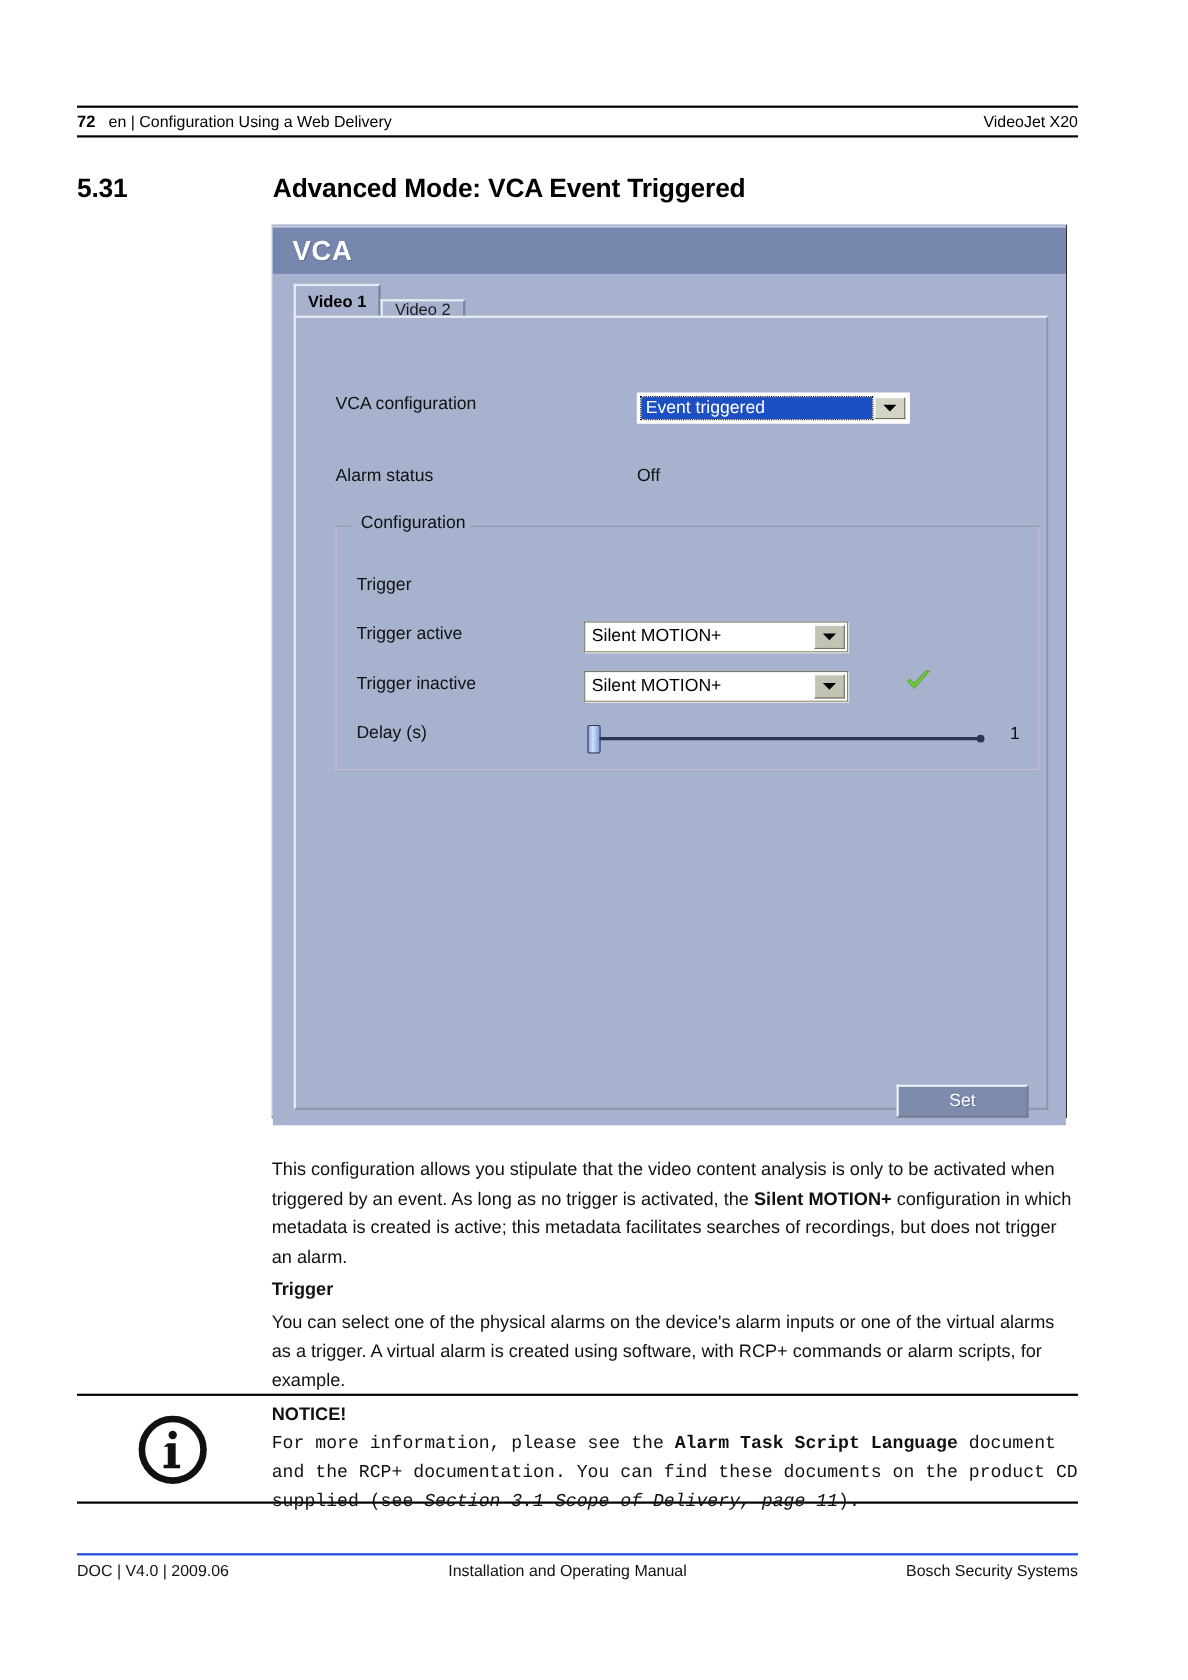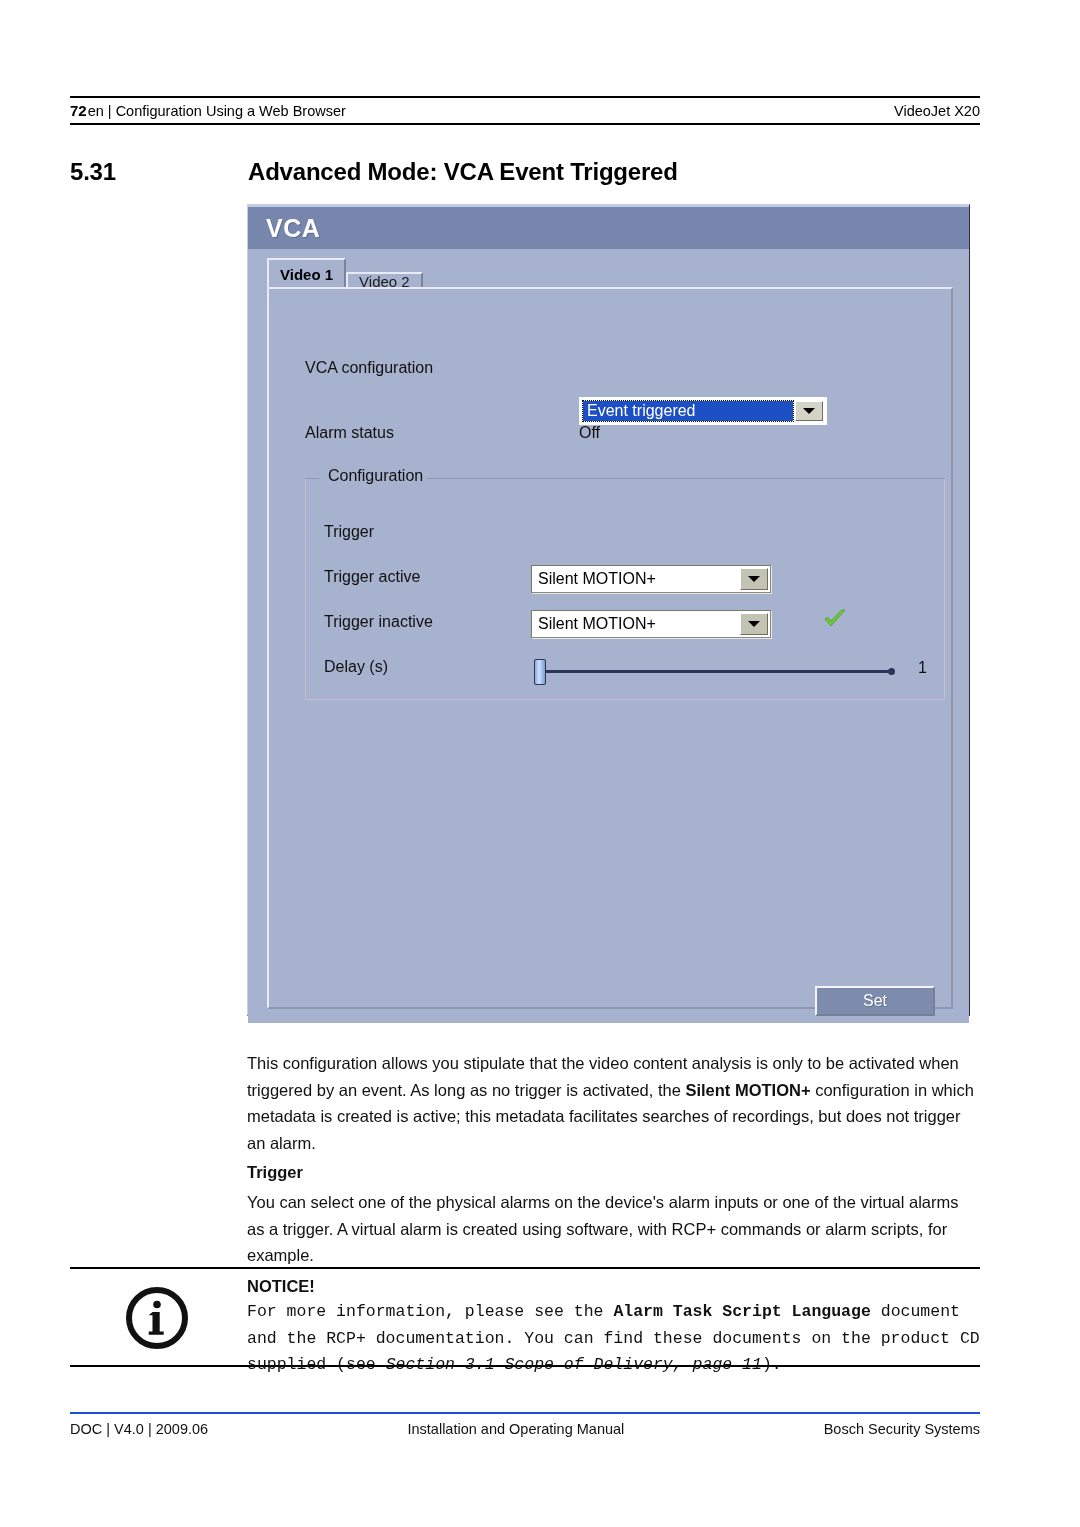--- a/index.html
+++ b/index.html
@@ -24,21 +24,21 @@
     width: 910px;
     border-top: 2px solid #000;
     border-bottom: 2px solid #000;
     height: 29px;
     box-sizing: border-box;
     display: flex;
     align-items: center;
     justify-content: space-between;
     font-size: 14.5px;
   }
-  .hdr-left { display: flex; align-items: baseline; gap: 1px; white-space: nowrap; }
+  .hdr-left { display: flex; align-items: baseline; gap: 12px; white-space: nowrap; }
   .hdr-pagenum { font-weight: bold; font-size: 15px; }
   .hdr-crumb { font-size: 14.5px; }
   .hdr-right { font-size: 14.5px; white-space: nowrap; }
 
   
   .section-row {
     position: absolute;
     left: 70px;
     top: 158px;
     width: 910px;
@@ -369,21 +369,21 @@
   .ft-left { flex: 0 0 auto; white-space: nowrap; }
   .ft-center { flex: 1 1 auto; text-align: center; white-space: nowrap; }
   .ft-right { flex: 0 0 auto; white-space: nowrap; }
 </style>
 </head>
 <body>
 
 <div class="page-header">
   <div class="hdr-left">
     <span class="hdr-pagenum">72</span>
-    <span class="hdr-crumb">en | Configuration Using a Web Browser</span>
+    <span class="hdr-crumb">en | Configuration Using a Web Delivery</span>
   </div>
   <div class="hdr-right">VideoJet X20</div>
 </div>
 
 <div class="section-row">
   <span class="section-num">5.31</span>
   <span class="section-title">Advanced Mode: VCA Event Triggered</span>
 </div>
 
 <div class="vca-window">
@@ -400,21 +400,21 @@
       </div>
       <div class="tab inactive">
         <span>Video 2</span>
       </div>
     </div>
 
     <div class="tab-panel">
 
       <div class="row-vcaconf">
         <span class="field-label">VCA configuration</span>
-        <div class="combo focused" style="left:274px; width:248px;margin-top:40px;">
+        <div class="combo focused" style="left:274px; width:248px;">
           <div class="combo-text">Event triggered</div>
           <div class="combo-arrow">
               <i></i>
             </div>
         </div>
       </div>
 
       <div class="row-alarm">
         <span class="field-label">Alarm status</span>
         <span class="static-value">Off</span>

